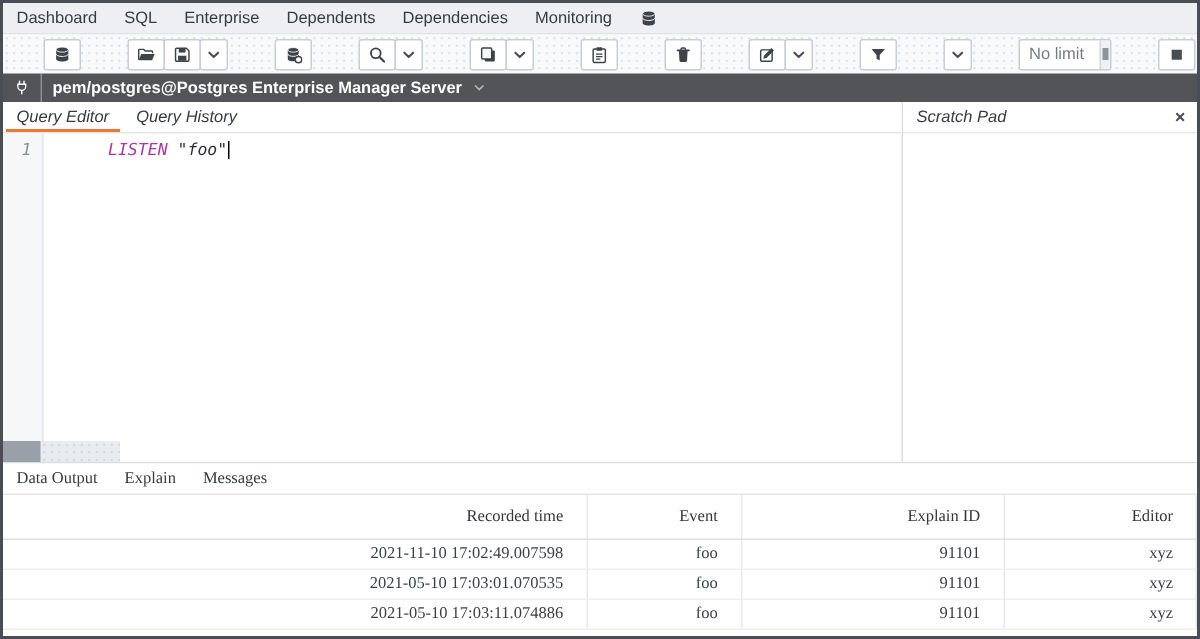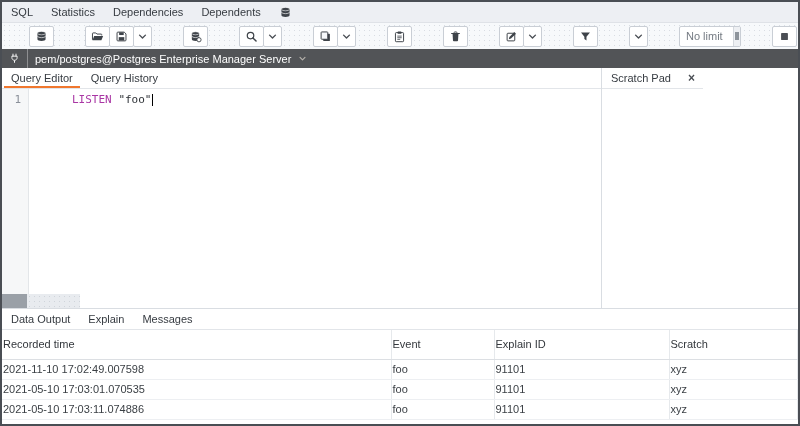--- a/index.html
+++ b/index.html
@@ -37,30 +37,30 @@
   .limit-box { height:21px; width:62px; background:#fff; border:1px solid #c9ced5;
                border-radius:2px; display:flex; align-items:center; }
   .limit-box .limit-text { flex:1; padding-left:6px; color:#757b83; }
   .limit-box .spinner { width:7px; height:100%; border-left:1px solid #d4d8dd;
                background:#eef0f3; position:relative; }
   .limit-box .spinner::after { content:""; position:absolute; left:1px; right:1px;
                top:5px; height:8px; background:#8e949b; }
 
   
   .conn-bar { height:19px; background:#525457; color:#fff; display:flex;
-              align-items:center; flex-shrink:0; }
+              align-items:center; flex-shrink:0;font-weight:bold; }
   .conn-icon-box { width:26px; height:100%; display:flex; align-items:center;
               justify-content:center; border-right:1px solid rgba(255,255,255,.35); }
   .conn-label { display:flex; align-items:center; gap:6px; padding-left:7px; }
 
   
-  .main { flex-shrink:0; height:240px; display:flex; }
+  .main { flex-shrink:0; height:240px; display:flex;font-style:italic; }
   .panel-left { width:600px; border-right:1px solid #d9dde2; display:flex;
                 flex-direction:column; position:relative; }
-  .panel-right { flex:1; display:flex; flex-direction:row; }
+  .panel-right { flex:1; display:flex; flex-direction:column; }
   .panel-tabs { height:21px; border-bottom:1px solid #e2e5e9; display:flex;
                 align-items:stretch; background:#fff; }
   .panel-tabs .ptab { display:flex; align-items:center; padding:0 9px; position:relative; }
   .panel-tabs .ptab.active::after { content:""; position:absolute; left:2px; right:2px;
                 bottom:0; height:2px; background:#f0772e; }
   .panel-tabs .spacer { flex:1; }
   .panel-tabs .close-x { font-size:12px; }
 
   .editor { flex:1; display:flex; font-family:"DejaVu Sans Mono", monospace;
             font-size:11px; position:relative; }
@@ -74,24 +74,24 @@
   .editor-scroll-strip { position:absolute; left:0; bottom:0; height:14px; width:78px;
            background:#e8ebef;
            background-image:radial-gradient(circle, #cfd4da 0.8px, transparent 1px);
            background-size:5px 5px; }
   .editor-scroll-strip .thumb { position:absolute; left:0; top:0; bottom:0; width:25px;
            background:#9aa0a7; }
 
   .scratch-content { flex:1; background:#fff; }
 
   
-  .bottom { flex:1; display:flex; flex-direction:column; border-top:1px solid #d9dde2; }
+  .bottom { flex:1; display:flex; flex-direction:column; border-top:1px solid #d9dde2;font-family:Liberation Serif, serif; }
   .grid-wrap { flex:1; overflow:hidden; }
   table.grid { border-collapse:collapse; width:100%; table-layout:fixed; }
-  table.grid th, table.grid td { font-weight:normal; text-align:left; padding:0 1px;
+  table.grid th, table.grid td { font-weight:normal; text-align:right; padding:0 15px;
         border-right:1px solid #e6e9ec; border-bottom:1px solid #edeff2;
         white-space:nowrap; overflow:hidden; color:#3a3f44; }
   table.grid th { height:29px; border-bottom:1px solid #dcdfe3; color:#33373c; }
   table.grid td { height:20px; }
   .col-0 { width:389px; } .col-1 { width:103px; } .col-2 { width:175px; }
 </style>
 </head>
 <body>
 
 <svg width="0" height="0" style="position:absolute">
@@ -190,30 +190,36 @@
       <path d="M8 10.8 v3.4" stroke="#fff" stroke-width="1.4"></path>
     </symbol>
   </defs>
 </svg>
 
 <div class="window">
 
   <div class="top-tabbar">
     <div id="top-tabs" style="display: flex; align-items: stretch;">
         <div class="tab">
+          <span>Dashboard</span>
+        </div>
+        <div class="tab">
           <span>SQL</span>
         </div>
         <div class="tab">
-          <span>Statistics</span>
+          <span>Enterprise</span>
+        </div>
+        <div class="tab">
+          <span>Dependents</span>
         </div>
         <div class="tab">
           <span>Dependencies</span>
         </div>
         <div class="tab">
-          <span>Dependents</span>
+          <span>Monitoring</span>
         </div>
         <div class="tab">
           <svg class="icon">
             <use href="#icon-db"></use>
           </svg>
         </div>
       </div>
     <div class="spacer"></div>
 
   </div>
@@ -452,21 +458,21 @@
           <span>Messages</span>
         </div>
       </div>
     <div class="grid-wrap">
       <table class="grid">
         <thead>
             <tr id="grid-head">
               <th class="col-0">Recorded time</th>
               <th class="col-1">Event</th>
               <th class="col-2">Explain ID</th>
-              <th class="col-3">Scratch</th>
+              <th class="col-3">Editor</th>
             </tr>
           </thead>
         <tbody id="grid-body">
             <tr>
               <td class="col-0">2021-11-10 17:02:49.007598</td>
               <td class="col-1">foo</td>
               <td class="col-2">91101</td>
               <td class="col-3">xyz</td>
             </tr>
             <tr>

